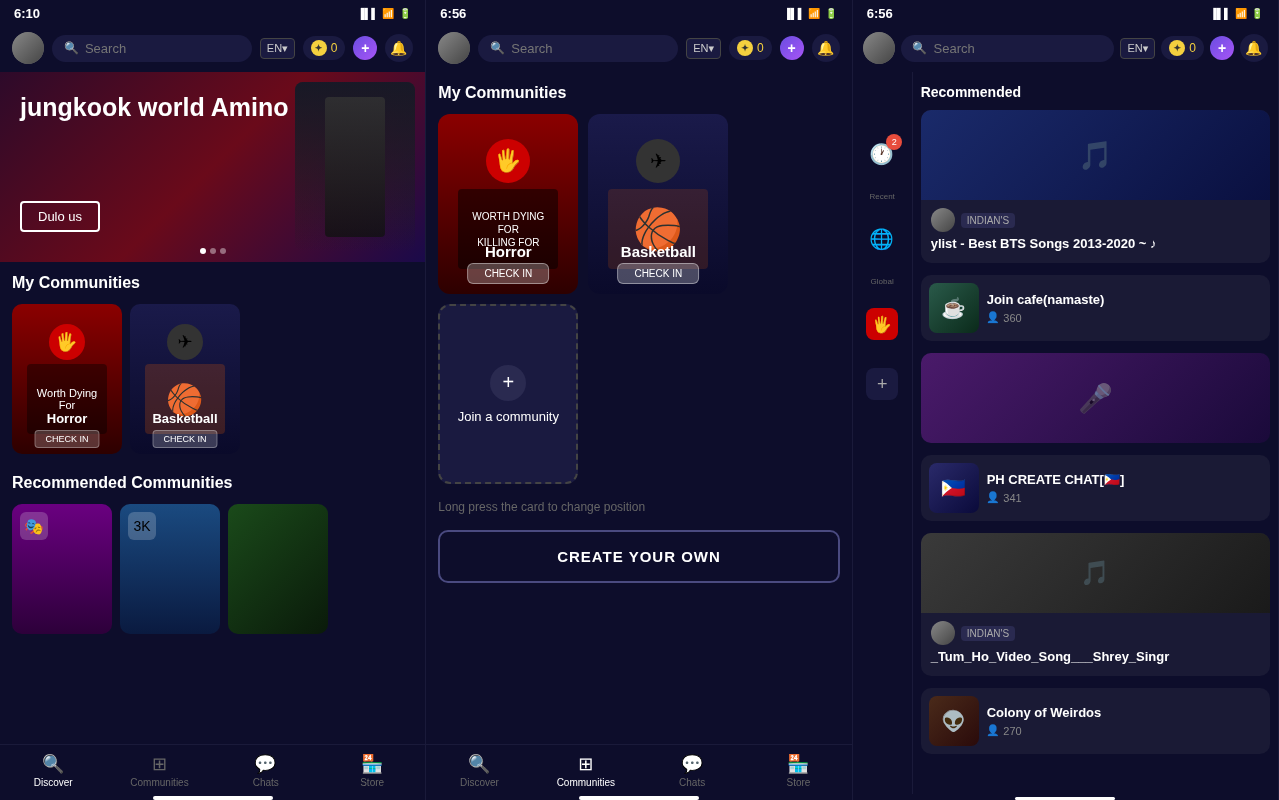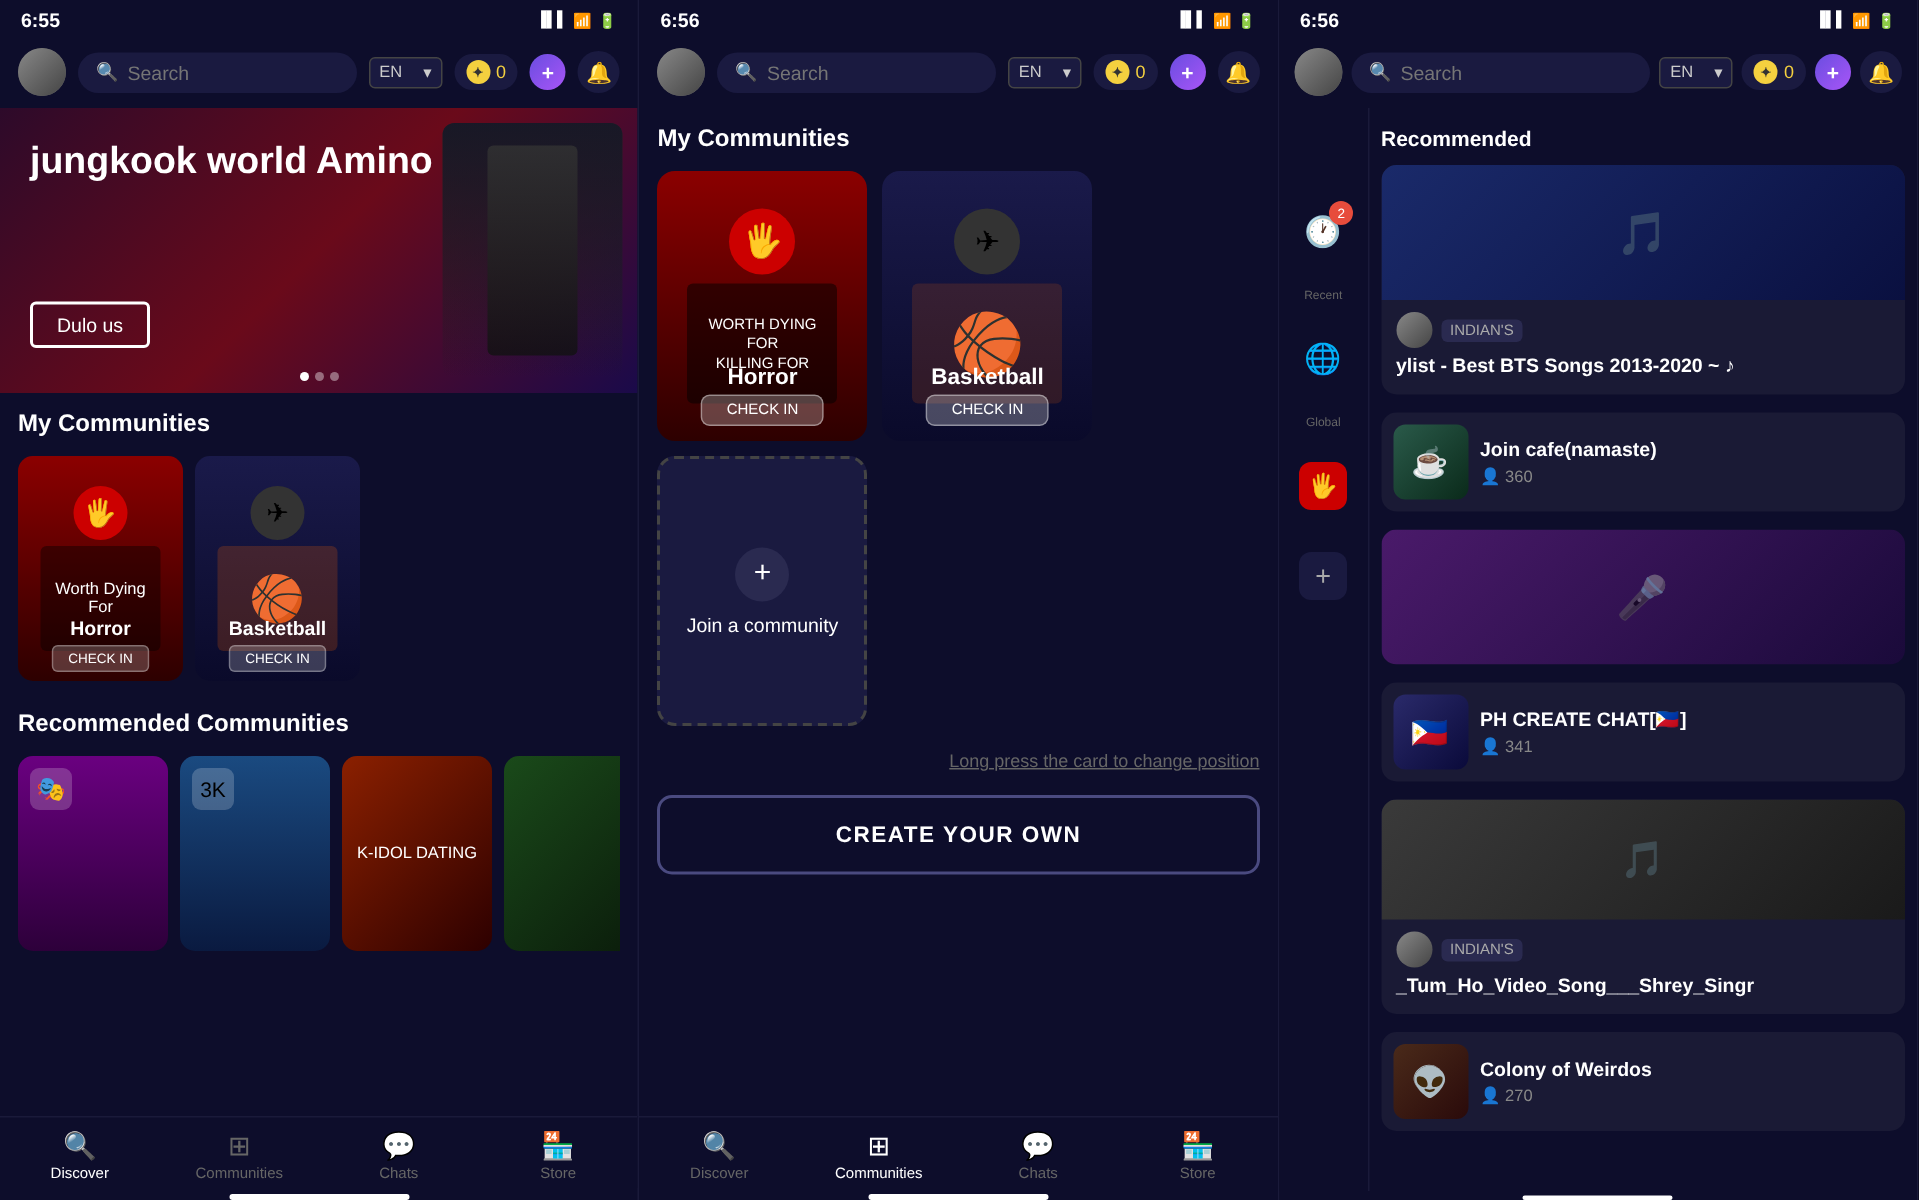--- a/index.html
+++ b/index.html
@@ -85,21 +85,21 @@
     }
     .lang-badge {
       background: #1a1a40;
       border: 1px solid #444;
       border-radius: 4px;
       color: #ccc;
       font-size: 11px;
       padding: 3px 6px;
       display: flex;
       align-items: center;
-      gap: 14px;
+      gap: 0;
     }
     .coin-badge {
       background: #1a1a40;
       border-radius: 20px;
       padding: 4px 8px;
       display: flex;
       align-items: center;
       gap: 4px;
       color: #f4d03f;
       font-size: 12px;
@@ -357,25 +357,24 @@
     }
     .join-plus {
       width: 36px; height: 36px;
       border-radius: 50%;
       background: #2a2a50;
       display: flex; align-items: center; justify-content: center;
       font-size: 20px;
       color: white;
     }
     .long-press-hint {
-      text-align: right;
+      text-align: left;
       color: #666;
       font-size: 12px;
       margin: 8px 0 16px;
-      text-decoration: underline;
     }
     .create-own-btn {
       width: 100%;
       padding: 16px;
       background: transparent;
       border: 2px solid #4a4a80;
       border-radius: 10px;
       color: white;
       font-size: 15px;
       font-weight: 700;
@@ -494,21 +493,21 @@
       border-radius: 2px;
       width: 100px;
       margin: 3px auto 0;
     }
   </style>
 </head>
 <body>
 
 <div class="panel">
   <div class="status-bar">
-    <span class="status-time">6:55</span>
+    <span class="status-time">6:10</span>
     <div class="status-icons">
       <span>▐▌▌</span>
       <span>📶</span>
       <span>🔋</span>
     </div>
   </div>
 
   <div class="header-bar">
     <div class="avatar-sm">
       <div style="width:100%;height:100%;background:linear-gradient(135deg,#888,#444);border-radius:50%;"></div>
@@ -589,26 +588,20 @@
           </div>
 
         </div>
         <div class="rec-card">
           <div class="rec-card-bg rec-bg-2">
             <div style="position:absolute;top:8px;left:8px;width:28px;height:28px;background:rgba(255,255,255,0.2);border-radius:6px;display:flex;align-items:center;justify-content:center;font-size:14px;">3K</div>
           </div>
 
         </div>
         <div class="rec-card">
-          <div class="rec-card-bg" style="background:linear-gradient(135deg,#8b2000,#2d0000);">
-            <div style="position:absolute;top:0;left:0;width:100%;height:100%;display:flex;align-items:center;justify-content:center;font-size:11px;color:#fff;padding:4px;text-align:center;">K-IDOL DATING</div>
-          </div>
-
-        </div>
-        <div class="rec-card">
           <div class="rec-card-bg" style="background:linear-gradient(135deg,#1a4a1a,#0a1a0a);">
           </div>
         </div>
       </div>
     </div>
   </div>
 
   <div style="height:4px;"></div>
   <div class="bottom-nav">
     <div class="nav-item active">

